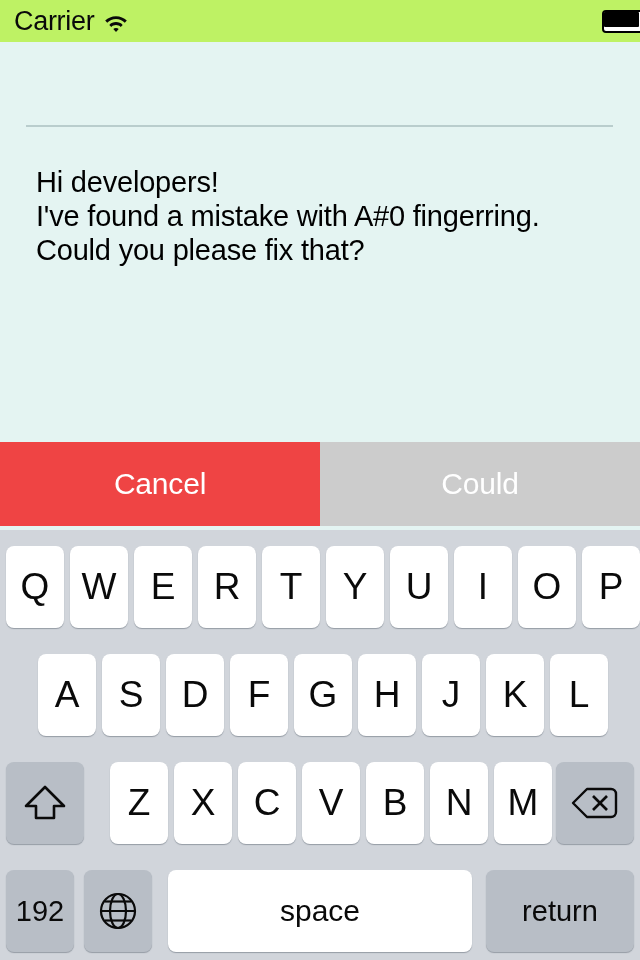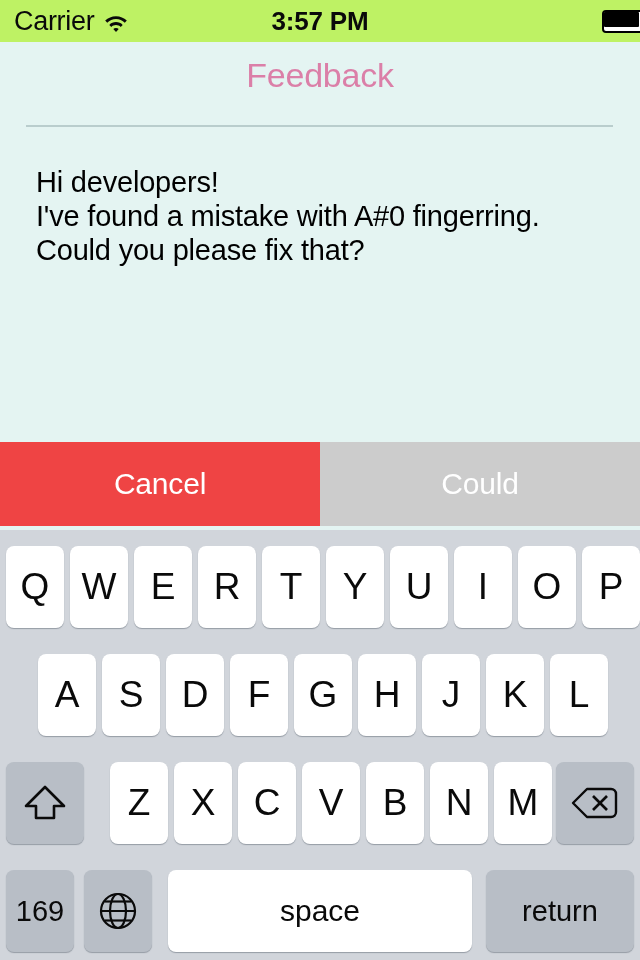--- a/index.html
+++ b/index.html
@@ -101,29 +101,27 @@
     <div id="status-left">
       <span id="carrier-label">Carrier</span>
       <span>
         <svg id="wifi-icon" viewBox="0 0 26 20">
           <path d="M13 3.2c4.2 0 8 1.7 10.8 4.4l-2 2.1C19.5 7.4 16.4 6 13 6S6.5 7.4 4.2 9.7l-2-2.1C5 4.9 8.8 3.2 13 3.2z" fill="#0a0a0a"></path>
           <path d="M13 9.1c2.6 0 5 1.05 6.7 2.8l-2 2.05C16.5 12.8 14.85 12.1 13 12.1s-3.5.7-4.7 1.85l-2-2.05C8 10.15 10.4 9.1 13 9.1z" fill="#0a0a0a"></path>
           <path d="M13 15c1.05 0 2 .4 2.7 1.1L13 18.9l-2.7-2.8c.7-.7 1.65-1.1 2.7-1.1z" fill="#0a0a0a"></path>
         </svg>
       </span>
     </div>
-    <div id="status-time">3:57 PM</div>
     <div id="battery-icon">
       <div class="batt-body"></div>
       <div class="batt-fill"></div>
       <div class="batt-cap"></div>
     </div>
   </div>
 
-  <div id="page-title">Feedback</div>
   <div id="title-divider"></div>
 
   <div id="message-area">
     <div id="message-text">Hi developers!
 I've found a mistake with A#0 fingerring.
 Could you please fix that?</div>
   </div>
 
   <div id="action-bar">
     <div class="action-btn" id="cancel-button">Cancel</div>
@@ -171,21 +169,21 @@
         <div class="key special" style="left: 556px; width: 78px;">
           <svg class="key-icon" width="52" height="40" viewBox="0 0 52 40">
             <path d="M18 6 H42 a5 5 0 0 1 5 5 v18 a5 5 0 0 1 -5 5 H18 L4 20 Z" fill="none" stroke="#0a0a0a" stroke-width="2.4" stroke-linejoin="round"></path>
             <line x1="24" y1="13" x2="38" y2="27" stroke="#0a0a0a" stroke-width="2.6"></line>
             <line x1="38" y1="13" x2="24" y2="27" stroke="#0a0a0a" stroke-width="2.6"></line>
           </svg>
         </div>
       </div>
 
     <div class="kb-row" id="kb-row-4">
-      <div class="key special wide" id="key-123" style="left:6px;width:68px;">169</div>
+      <div class="key special wide" id="key-123" style="left:6px;width:68px;">192</div>
 
       <div class="key special" id="key-globe" style="left:84px;width:68px;">
         <svg class="key-icon" width="44" height="44" viewBox="0 0 44 44">
           <circle cx="22" cy="22" r="17" fill="none" stroke="#0a0a0a" stroke-width="2.2"></circle>
           <ellipse cx="22" cy="22" rx="8" ry="17" fill="none" stroke="#0a0a0a" stroke-width="2.2"></ellipse>
           <line x1="5" y1="22" x2="39" y2="22" stroke="#0a0a0a" stroke-width="2.2"></line>
           <line x1="8.6" y1="12.5" x2="35.4" y2="12.5" stroke="#0a0a0a" stroke-width="2.2"></line>
           <line x1="8.6" y1="31.5" x2="35.4" y2="31.5" stroke="#0a0a0a" stroke-width="2.2"></line>
         </svg>
       </div>

